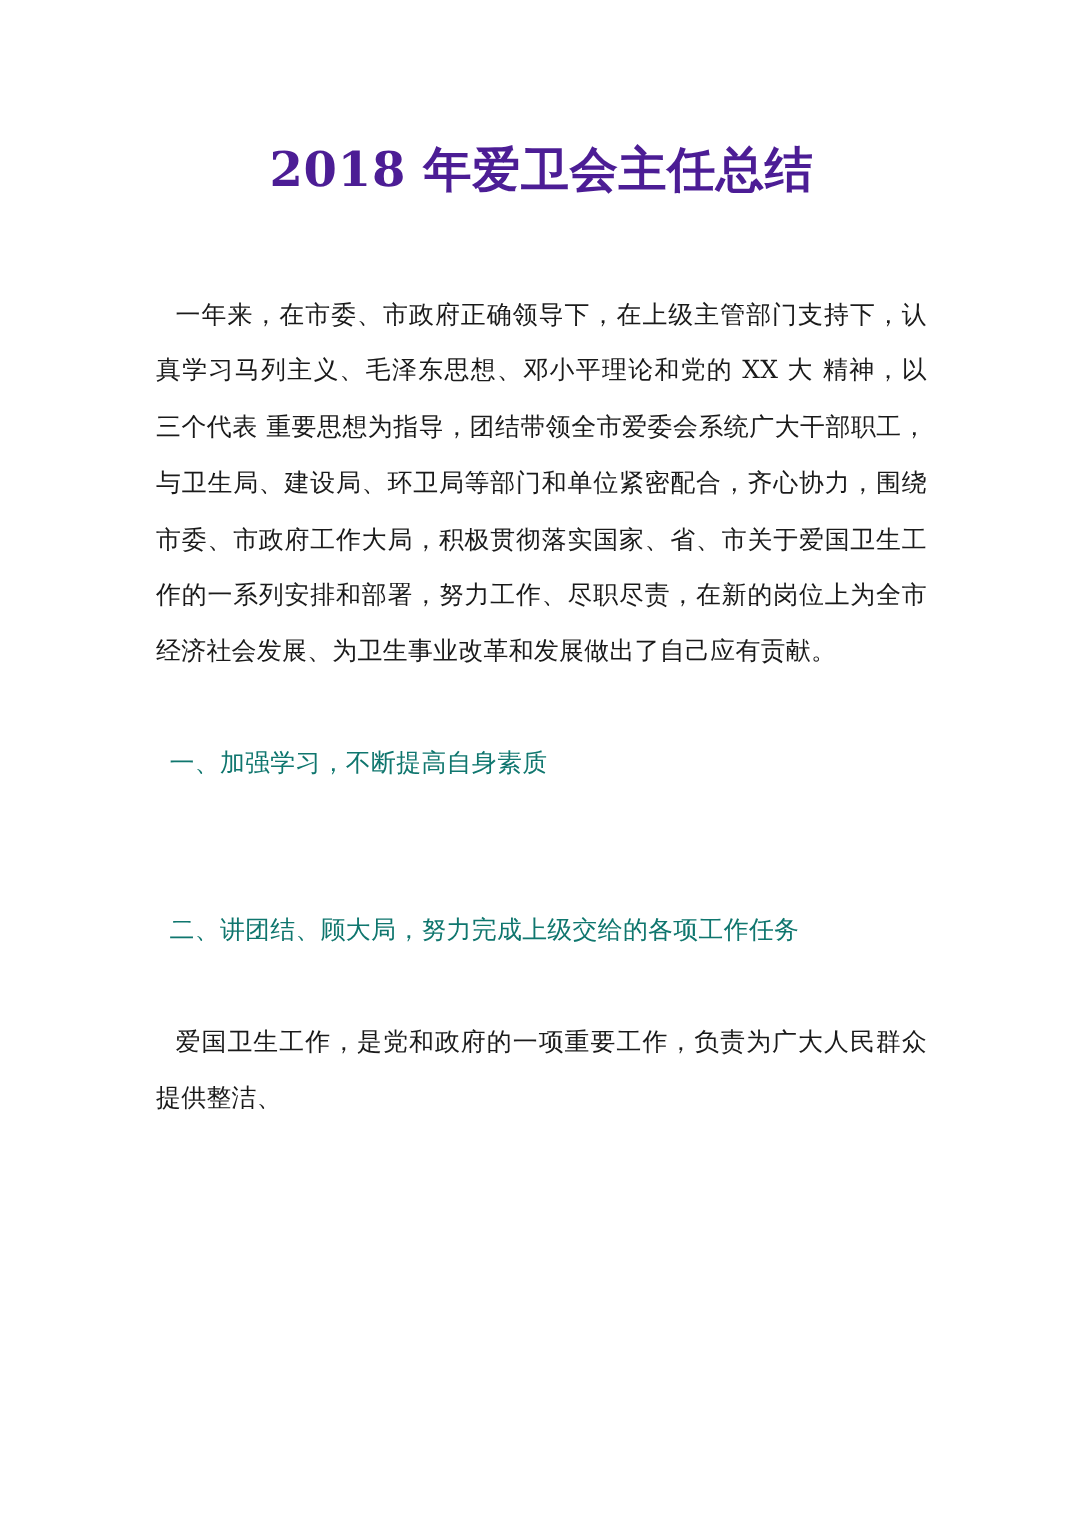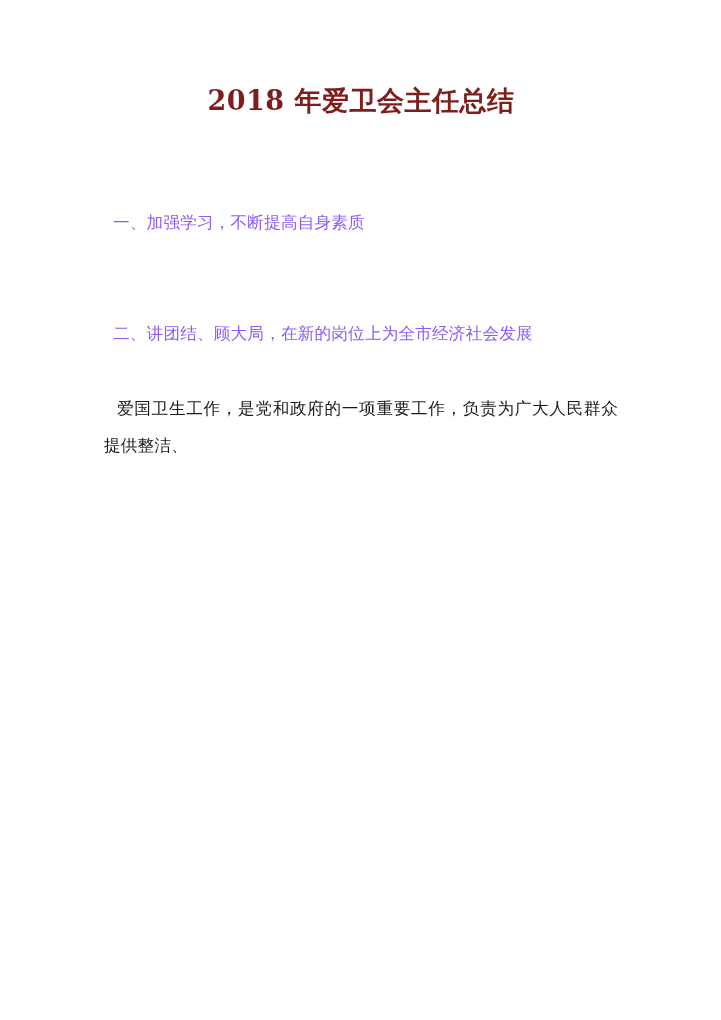--- a/index.html
+++ b/index.html
@@ -22,26 +22,26 @@
 
   .doc-body {
     position: absolute;
     left: 104px;
     top: 0;
     width: 514px;
   }
 
   .doc-title {
     text-align: center;
-    font-size: 27px;
+    font-size: 32px;
     line-height: 34px;
     font-weight: 700;
     letter-spacing: 0.5px;
-    color: #7f1d1d;
-    margin: 0;
+    color: #4c1d95;
+    margin: 12px;
     padding-top: 84px;
     white-space: nowrap;
   }
 
   .para {
     margin: 0;
     font-size: 16.6px;
     line-height: 37.4px;
     text-align: justify;
     text-justify: inter-ideograph;
@@ -54,52 +54,53 @@
     text-indent: 13px;
   }
 
   .heading {
     margin: 0;
     font-size: 16.6px;
     line-height: 37.4px;
     font-weight: 400;
     text-indent: 9px;
     letter-spacing: 0.2px;
-    color: #8b5cf6;
+    color: #0f766e;
   }
 
   
   .gap-intro   { height: 49px; }
   .gap-h1-pre  { height: 37px; }
   .gap-h1-post { height: 37px; }
   .gap-h2-pre  { height: 37px; }
   .gap-h2-post { height: 37px; }
 </style>
 </head>
 <body>
 
 <div class="page">
 
   <div class="doc-body">
 
     <h1 class="doc-title">2018 年爱卫会主任总结</h1>
 
     <div class="gap-intro"></div>
 
+    <p class="para indent">一年来，在市委、市政府正确领导下，在上级主管部门支持下，认真学习马列主义、毛泽东思想、邓小平理论和党的 XX 大 精神，以 三个代表 重要思想为指导，团结带领全市爱委会系统广大干部职工，与卫生局、建设局、环卫局等部门和单位紧密配合，齐心协力，围绕市委、市政府工作大局，积极贯彻落实国家、省、市关于爱国卫生工作的一系列安排和部署，努力工作、尽职尽责，在新的岗位上为全市经济社会发展、为卫生事业改革和发展做出了自己应有贡献。</p>
 
     <div class="gap-h1-pre"></div>
 
     <p class="heading">一、加强学习，不断提高自身素质</p>
 
     <div class="gap-h1-post"></div>
 
 
     <div class="gap-h2-pre"></div>
 
-    <p class="heading">二、讲团结、顾大局，在新的岗位上为全市经济社会发展</p>
+    <p class="heading">二、讲团结、顾大局，努力完成上级交给的各项工作任务</p>
 
     <div class="gap-h2-post"></div>
 
     <p class="para indent">爱国卫生工作，是党和政府的一项重要工作，负责为广大人民群众提供整洁、</p>
 
   </div>
 
 </div>
 
 </body></html>

